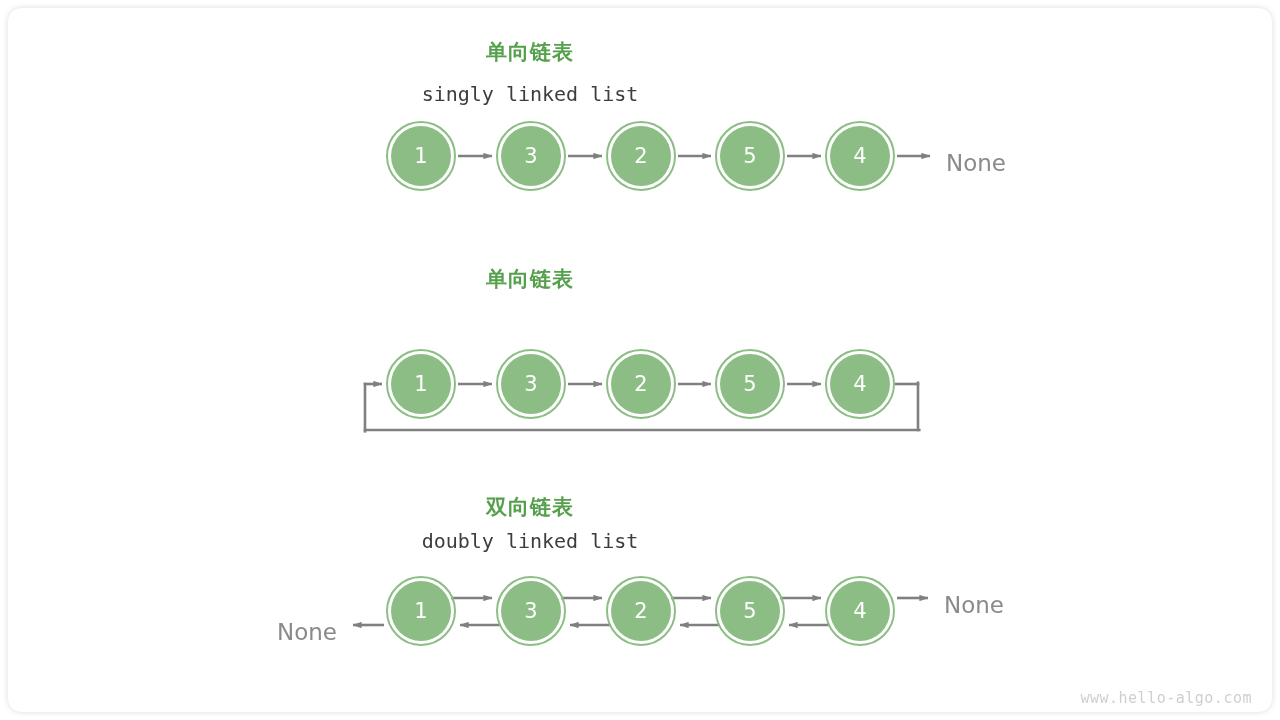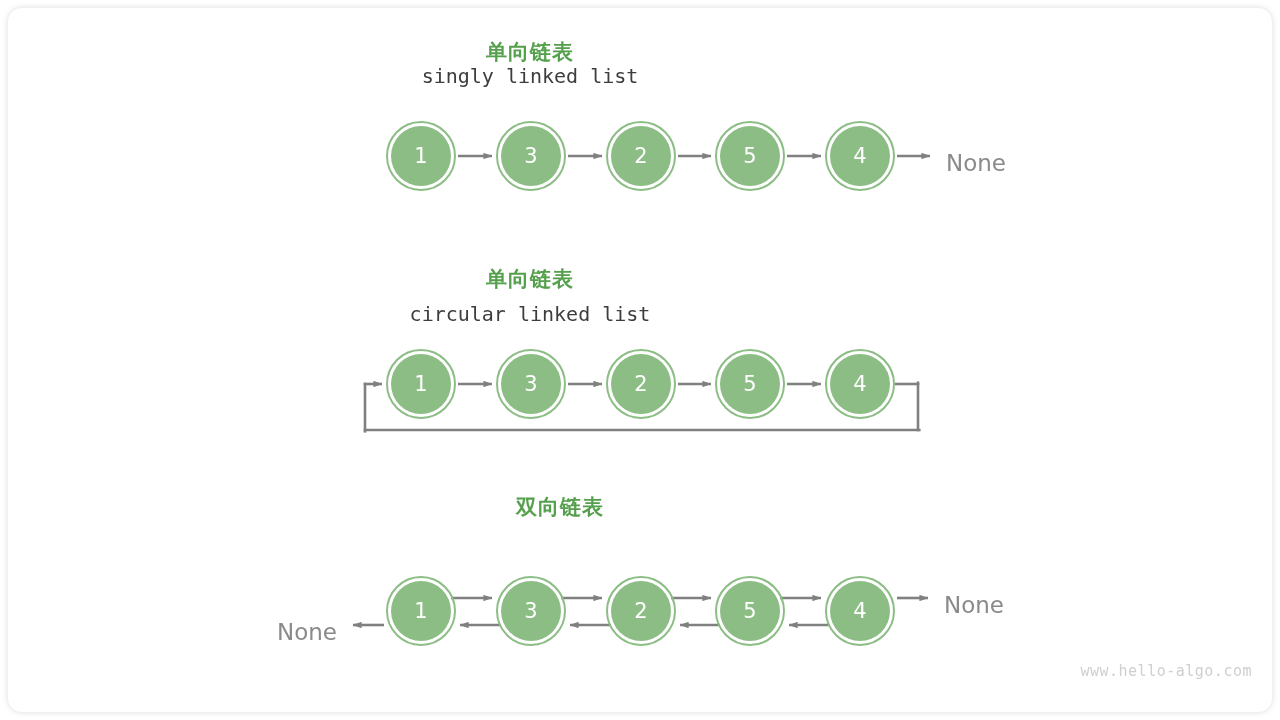--- a/index.html
+++ b/index.html
@@ -75,21 +75,21 @@
     white-space: nowrap;
     transform: translateY(-50%);
     margin-top: 6px;
   }
   .none-label.right-align {
     transform: translate(-100%, -50%);
   }
   #watermark {
     position: absolute;
     right: 28px;
-    bottom: 40px;
+    bottom: 13px;
     color: #cfcfcf;
     font-family: "DejaVu Sans Mono", monospace;
     font-size: 15px;
     letter-spacing: 0.5px;
     white-space: nowrap;
     margin-top: 26px;
   }
 </style>
 </head>
 <body>
@@ -183,27 +183,27 @@
         <circle cx="750" cy="611" r="34" fill="none" stroke="#8cbd85" stroke-width="2"></circle>
         <circle cx="750" cy="611" r="30" fill="#8cbd85"></circle>
       </g>
       <g>
         <circle cx="860" cy="611" r="34" fill="none" stroke="#8cbd85" stroke-width="2"></circle>
         <circle cx="860" cy="611" r="30" fill="#8cbd85"></circle>
       </g>
     </svg>
 
   <div class="section-title" style="left:530px; top:38px;">单向链表</div>
-  <div class="section-sub" style="left:530px; top:64px;">singly linked list</div>
+  <div class="section-sub" style="left:530px; top:82px;">singly linked list</div>
   <div class="none-label" style="left:946px; top:157px;">None</div>
 
   <div class="section-title" style="left:530px; top:265px;">单向链表</div>
-  <div class="section-sub" style="left:530px; top:302px;">circular linked list</div>
-
-  <div class="section-title" style="left:560px; top:493px;">双向链表</div>
+
+  <div class="section-title" style="left:530px; top:493px;">双向链表</div>
+  <div class="section-sub" style="left:530px; top:529px;">doubly linked list</div>
   <div class="none-label" style="left:944px; top:599px;">None</div>
   <div class="none-label right-align" style="left:337px; top:626px;">None</div>
 
   <div id="watermark">www.hello-algo.com</div>
 <div class="node-label" style="left: 421px; top: 156px;">1</div>
     <div class="node-label" style="left: 531px; top: 156px;">3</div>
     <div class="node-label" style="left: 641px; top: 156px;">2</div>
     <div class="node-label" style="left: 750px; top: 156px;">5</div>
     <div class="node-label" style="left: 860px; top: 156px;">4</div>
     <div class="node-label" style="left: 421px; top: 384px;">1</div>

